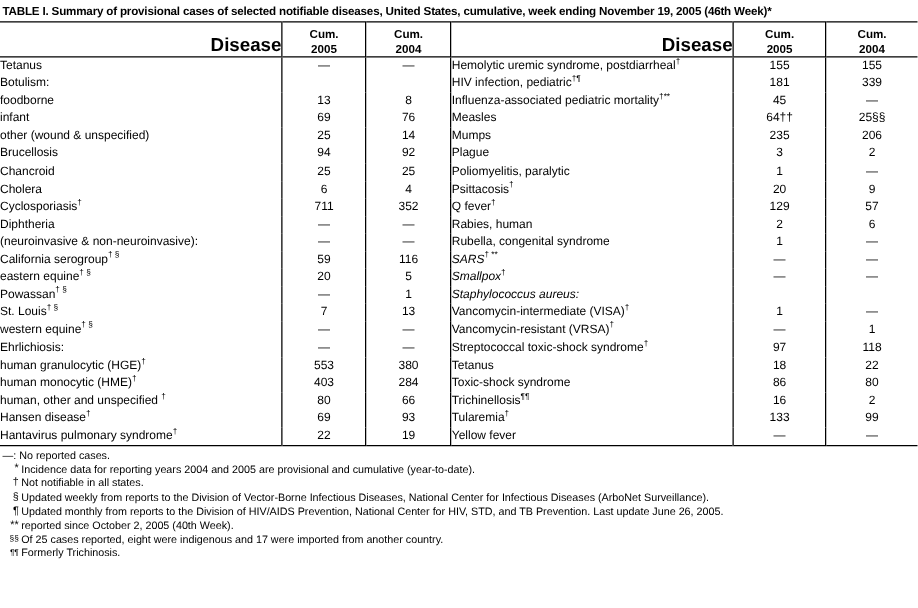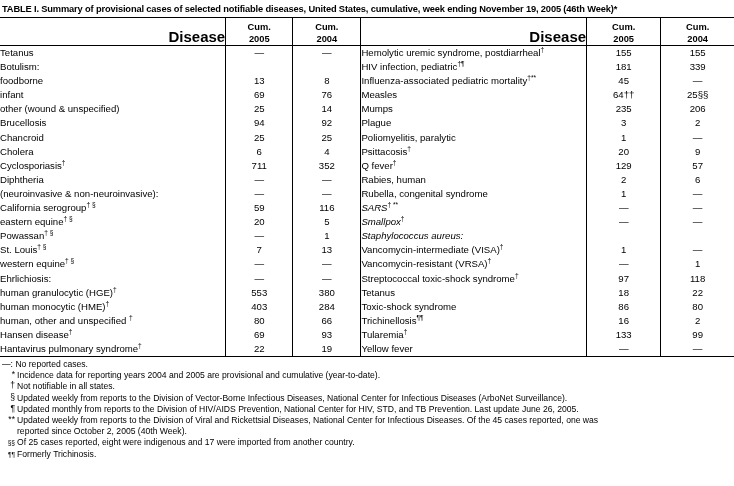--- a/index.html
+++ b/index.html
@@ -327,19 +327,19 @@
         </tr>
       </tbody>
   </table>
 
   <div class="footnotes" id="footnotes">
       <div class="fn fn-dash"><span>—:  </span><span>No reported cases.</span></div>
       <div class="fn"><span class="mark">*</span><span>Incidence data for reporting years 2004 and 2005 are provisional and cumulative (year-to-date).</span></div>
       <div class="fn"><span class="mark">†</span><span>Not notifiable in all states.</span></div>
       <div class="fn"><span class="mark">§</span><span>Updated weekly from reports to the Division of Vector-Borne Infectious Diseases, National Center for Infectious Diseases (ArboNet Surveillance).</span></div>
       <div class="fn"><span class="mark">¶</span><span>Updated monthly from reports to the Division of HIV/AIDS Prevention, National Center for HIV, STD, and TB Prevention. Last update June 26, 2005.</span></div>
-      <div class="fn"><span class="mark">**</span><span>Updated weekly from reports to the Division of Viral and Rickettsial Diseases, National Center for Infectious Diseases. Of the 45 cases reported, one was</span></div>
+      <div class="fn"><span class="mark">**</span></div>
       <div class="fn"><span class="mark"></span><span>reported since October 2, 2005 (40th Week).</span></div>
       <div class="fn"><span class="mark small">§§</span><span>Of 25 cases reported, eight were indigenous and 17 were imported from another country.</span></div>
       <div class="fn"><span class="mark small">¶¶</span><span>Formerly Trichinosis.</span></div>
     </div>
 
 </div>
 
 </body></html>

